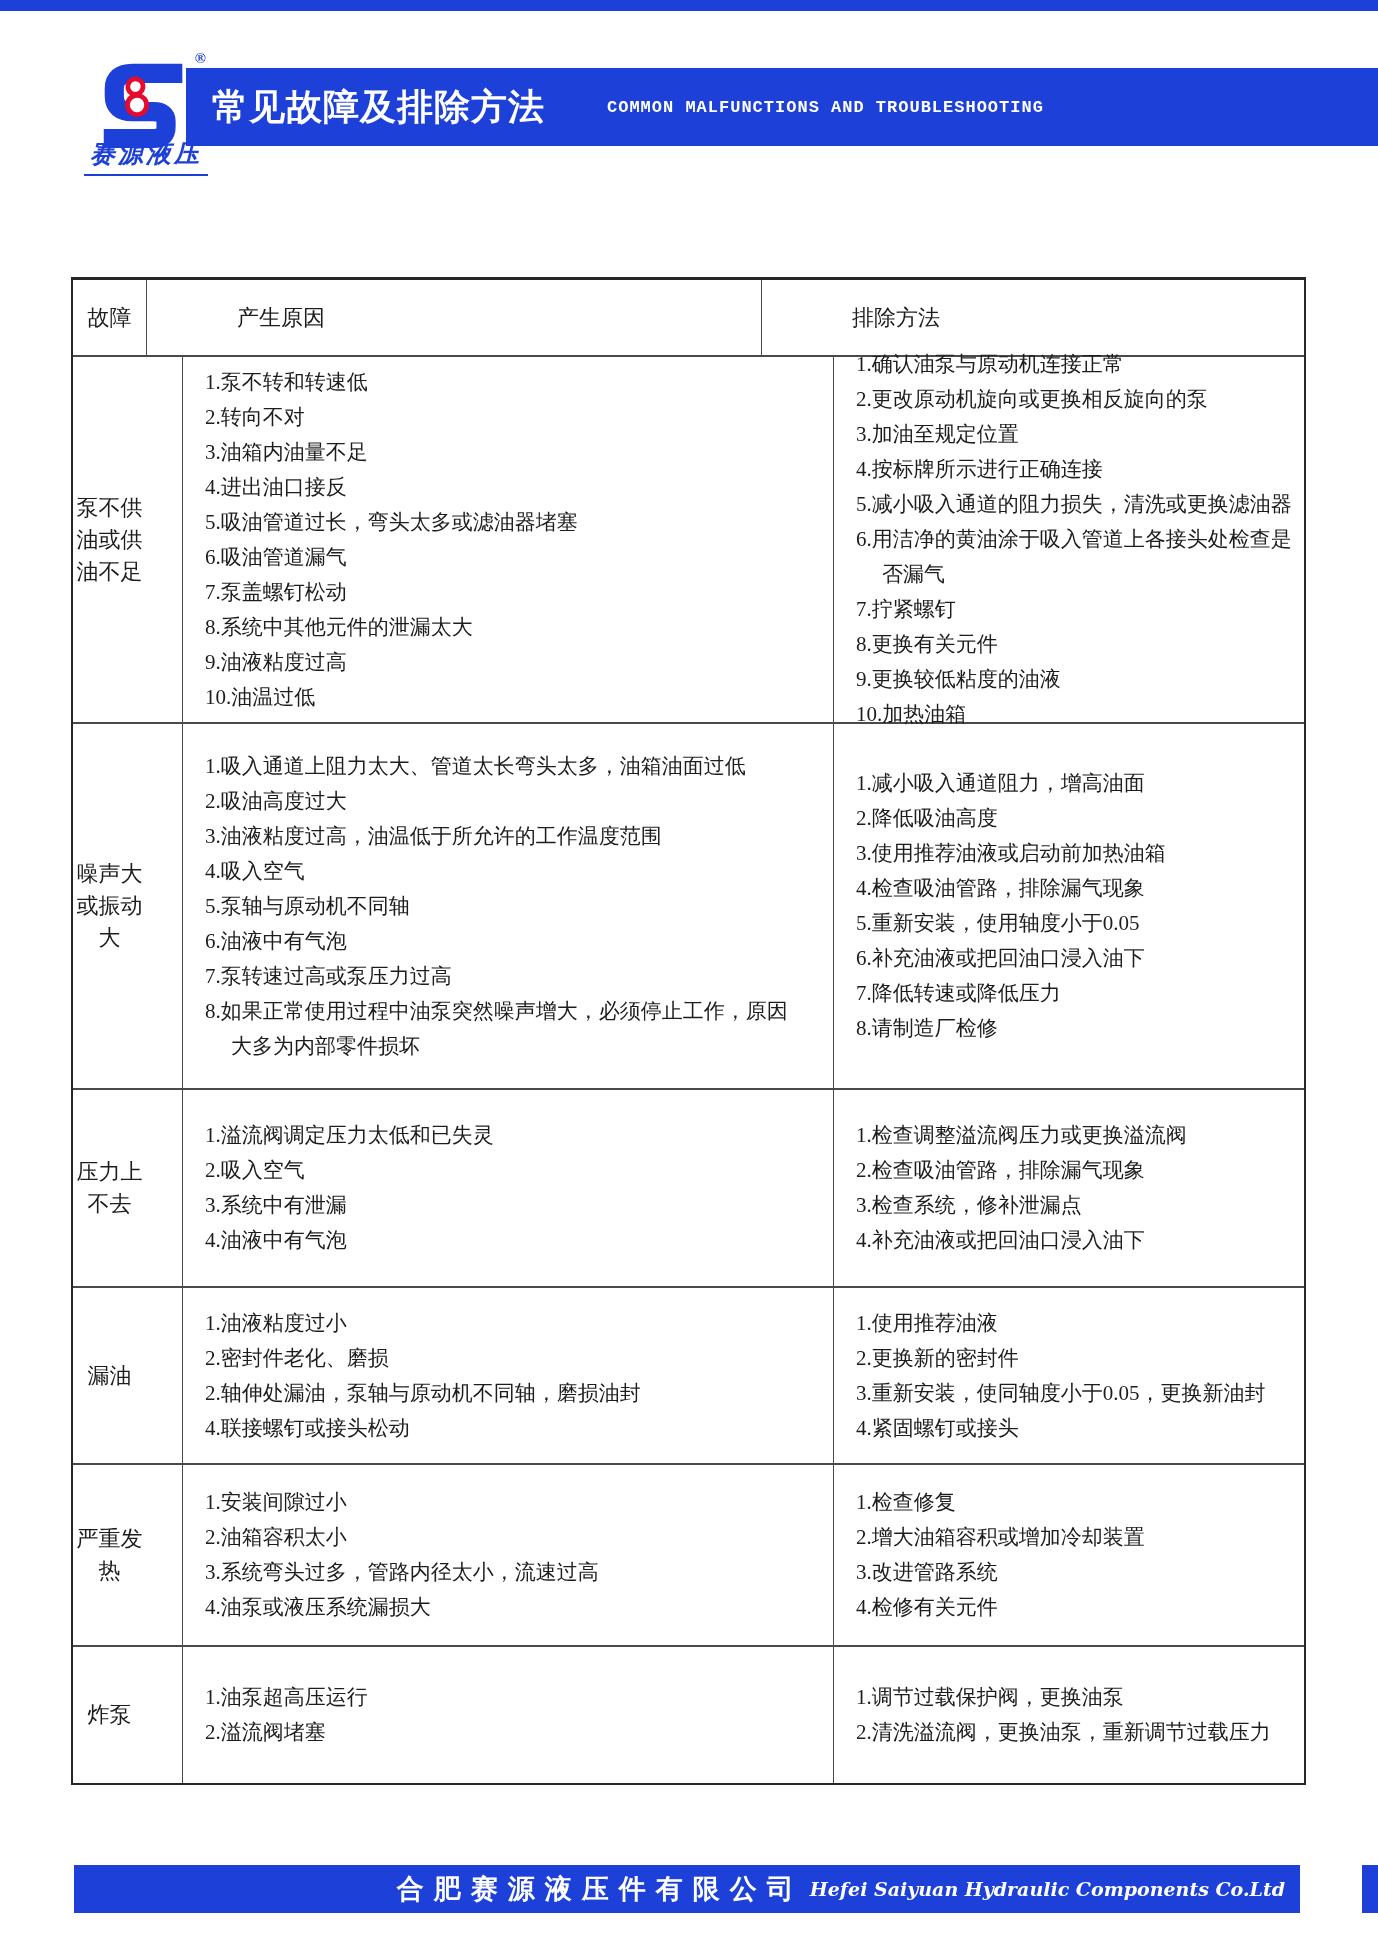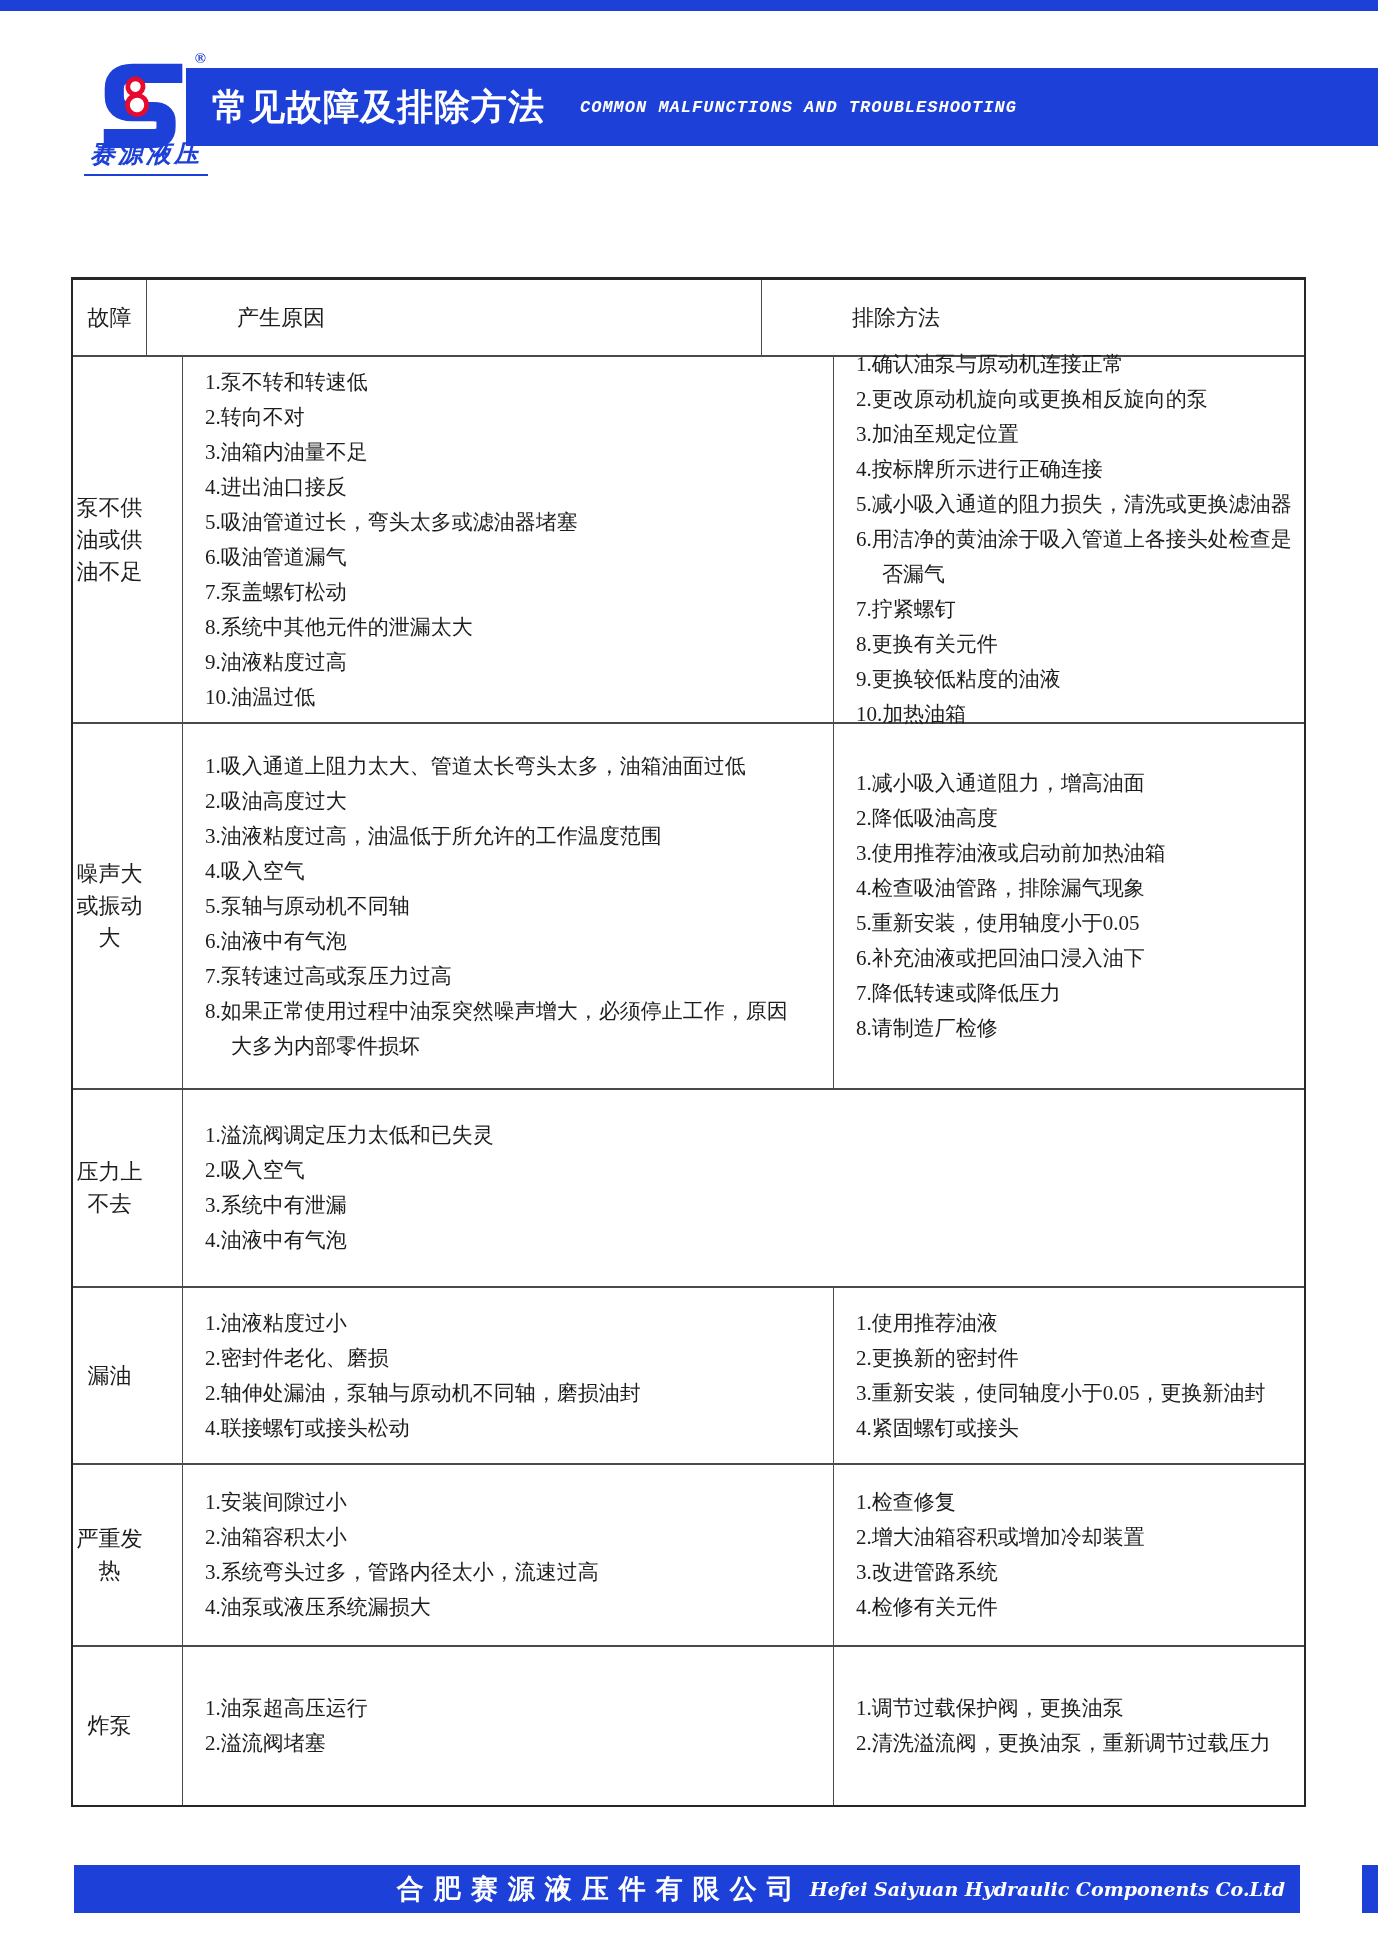--- a/index.html
+++ b/index.html
@@ -22,40 +22,40 @@
   .logo-s{position:absolute;left:12px;top:8px;}
   .logo-reg{position:absolute;right:2px;top:0;color:var(--accent_blue);font-size:15px;font-weight:bold;}
   .logo-name{position:absolute;left:0;bottom:0;width:100%;text-align:center;color:var(--accent_blue);
     font-size:25px;font-weight:bold;letter-spacing:3px;font-style:italic;
     border-bottom:2px solid var(--accent_blue);padding-bottom:4px;}
 
   
   .banner{position:absolute;left:186px;top:68px;width:1192px;height:78px;background:var(--accent_blue);
     display:flex;align-items:center;padding-left:26px;}
   .title-zh{color:#ffffff;font-size:36px;font-weight:bold;letter-spacing:1px;white-space:nowrap;}
-  .title-en{color:#ffffff;font-size:17px;font-weight:bold;font-style:italic;letter-spacing:1px;
-    margin-left:35px;white-space:nowrap;font-family:"Liberation Mono","DejaVu Sans Mono",monospace;}
+  .title-en{color:#ffffff;font-size:17px;font-weight:bold;letter-spacing:1px;
+    margin-left:62px;white-space:nowrap;font-family:"Liberation Mono","DejaVu Sans Mono",monospace;}
 
   
   .table{position:absolute;left:71px;top:277px;width:1235px;
     border:2px solid var(--line_dark);border-top-width:3px;background:#ffffff;}
   .trow{display:flex;border-top:2px solid var(--line_mid);}
   .trow.thead{border-top:none;height:75px;}
   .cell{min-width:0;}
   .c1{width:73px;display:flex;align-items:center;justify-content:center;}
   .c2{width:615px;border-left:1px solid var(--line_mid);}
   .c3{flex:1;border-left:1px solid var(--line_mid);}
   .hcell{display:flex;align-items:center;font-size:22px;}
   .hcell.c2,.hcell.c3{padding-left:90px;}
   .body-cell{display:flex;align-items:center;padding:6px 8px 6px 22px;margin-left:36px;}
   .list{width:100%;}
   .item{font-size:21px;line-height:35px;padding-left:26px;text-indent:-26px;}
   .fault-text{display:inline-block;width:66px;font-size:22px;line-height:32px;text-align:center;}
   .r1{height:367px;} .r2{height:366px;} .r3{height:198px;}
-  .r4{height:177px;} .r5{height:182px;} .r6{height:160px;}
+  .r4{height:177px;} .r5{height:182px;} .r6{height:138px;}
 
   
   .footer-bar{position:absolute;left:74px;top:1865px;width:1226px;height:48px;background:var(--accent_blue);
     display:flex;align-items:center;justify-content:flex-end;padding-right:15px;}
   .footer-zh{color:#ffffff;font-size:27px;font-weight:bold;letter-spacing:10px;white-space:nowrap;}
   .footer-en{color:#ffffff;font-size:19px;font-weight:bold;font-style:italic;margin-left:6px;
     white-space:nowrap;font-family:"DejaVu Serif",serif;}
   .footer-chip{position:absolute;left:1362px;top:1865px;width:16px;height:48px;background:var(--accent_blue);}
 </style>
 </head>
@@ -161,20 +161,28 @@
         <span class="fault-text">压力上不去</span>
       </div>
       <div class="cell c2 body-cell">
         <div class="list">
             <div class="item">1.溢流阀调定压力太低和已失灵</div>
             <div class="item">2.吸入空气</div>
             <div class="item">3.系统中有泄漏</div>
             <div class="item">4.油液中有气泡</div>
           </div>
       </div>
+      <div class="cell c3 body-cell">
+        <div class="list">
+            <div class="item">1.检查调整溢流阀压力或更换溢流阀</div>
+            <div class="item">2.检查吸油管路，排除漏气现象</div>
+            <div class="item">3.检查系统，修补泄漏点</div>
+            <div class="item">4.补充油液或把回油口浸入油下</div>
+          </div>
+      </div>
     </div>
 
     <div class="trow r4">
       <div class="cell c1">
         <span class="fault-text">漏油</span>
       </div>
       <div class="cell c2 body-cell">
         <div class="list">
             <div class="item">1.油液粘度过小</div>
             <div class="item">2.密封件老化、磨损</div>

